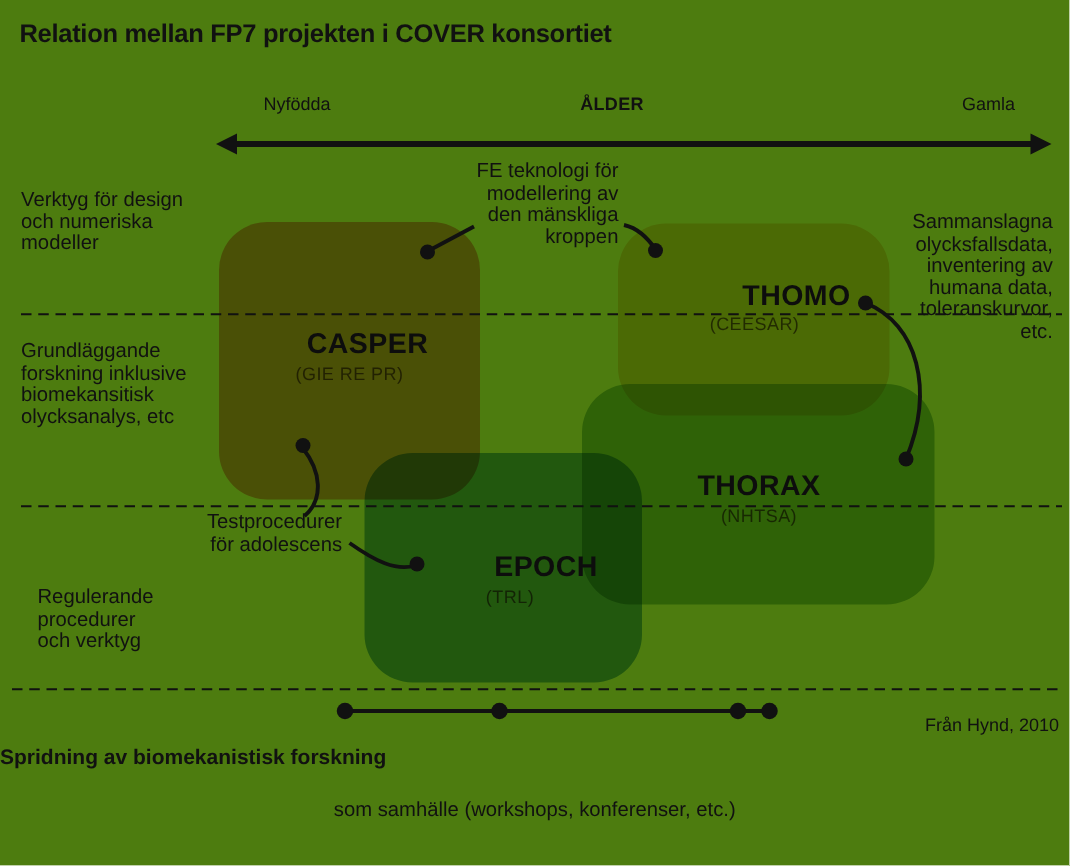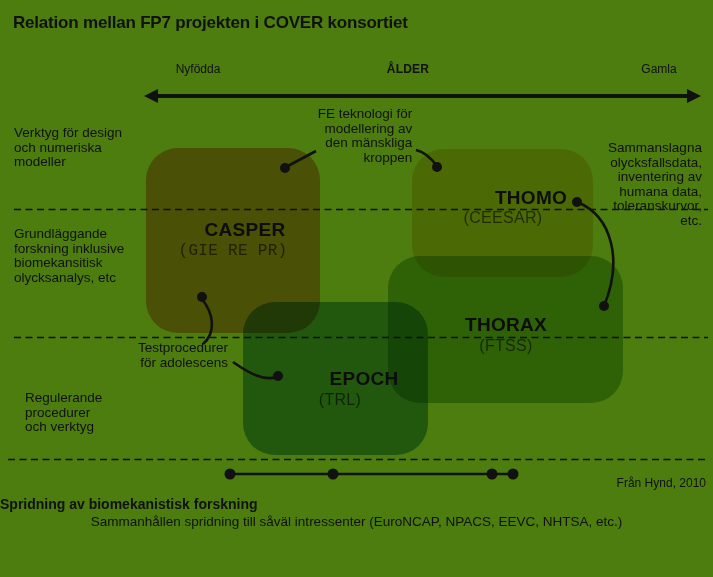--- a/index.html
+++ b/index.html
@@ -9,21 +9,21 @@
     overflow:hidden;
   }
   .abs{position:absolute;}
   #title{left:13px;top:13px;font-size:17px;font-weight:bold;letter-spacing:-0.2px;}
   .axis-label{top:62px;font-size:12px;text-align:center;width:110px;}
   .axis-label.bold{font-weight:bold;letter-spacing:0.2px;}
   .row-label{font-size:13.5px;line-height:14.5px;white-space:pre-line;}
   .annotation{font-size:13.5px;line-height:14.5px;white-space:pre-line;text-align:right;}
   .project-box{border-radius:32px;mix-blend-mode:multiply;}
   .project-name{font-size:19px;font-weight:bold;text-align:center;letter-spacing:0.3px;color:#0d0d0d;}
-  .project-partner{font-size:16px;text-align:center;color:rgba(10,5,0,0.62);letter-spacing:0.3px;}
+  .project-partner{font-size:12px;text-align:center;color:rgba(10,5,0,0.62);letter-spacing:0.3px;}
   .centered{transform:translateX(-50%);}
   #svg-overlay{left:0;top:0;pointer-events:none;}
   #footer-spread-title{left:0;top:496px;width:713px;text-align:left;font-size:14px;font-weight:bold;}
   #footer-spread-line1{left:0;top:514px;width:713px;text-align:center;font-size:13.5px;}
   #footer-spread-line2{left:0;top:532px;width:713px;text-align:center;font-size:13.5px;}
   #source-credit{top:476px;right:7px;font-size:12px;}
 </style>
 </head>
 <body>
 
@@ -45,27 +45,27 @@
   <div class="abs row-label" style="left:25px;top:367px;margin-top:24px;">Regulerande
 procedurer
 och verktyg</div>
 
   <div class="abs project-box" style="left: 146px; top: 148px; width: 174px; height: 185px; background-color: rgb(244, 165, 94);"></div>
   <div class="abs project-box" style="left: 412px; top: 149px; width: 181px; height: 128px; background-color: rgb(248, 217, 77);"></div>
   <div class="abs project-box" style="left: 388px; top: 256px; width: 235px; height: 147px; background-color: rgb(155, 201, 110);"></div>
   <div class="abs project-box" style="left: 243px; top: 302px; width: 185px; height: 153px; background-color: rgb(112, 180, 228);"></div>
 
   <div class="abs project-name centered" style="left:233px;top:219px;margin-left:12px;">CASPER</div>
-  <div class="abs project-partner centered" style="left:233px;top:242px;font-family:Liberation Mono, monospace;">(GIE RE PR)</div>
+  <div class="abs project-partner centered" style="left:233px;top:242px;">(GIE RE PR)</div>
 
   <div class="abs project-name centered" style="left:503px;top:187px;margin-left:28px;">THOMO</div>
   <div class="abs project-partner centered" style="left:503px;top:209px;">(CEESAR)</div>
 
   <div class="abs project-name centered" style="left:506px;top:314px;">THORAX</div>
-  <div class="abs project-partner centered" style="left:506px;top:337px;">(FTSS)</div>
+  <div class="abs project-partner centered" style="left:506px;top:337px;">(NHTSA)</div>
 
   <div class="abs project-name centered" style="left:340px;top:368px;padding-left:48px;">EPOCH</div>
   <div class="abs project-partner centered" style="left:340px;top:391px;">(TRL)</div>
 
   <div class="abs annotation centered" style="left:365px;top:107px;">FE teknologi för
 modellering av
 den mänskliga
 kroppen</div>
   <div class="abs annotation centered" style="left:655px;top:141px;">Sammanslagna
 olycksfallsdata,
@@ -105,16 +105,16 @@
     <g>
       <line x1="230" y1="474" x2="513" y2="474" stroke="#111" stroke-width="2.6"></line>
       <circle cx="230" cy="474" r="5.5" fill="#111"></circle>
       <circle cx="333" cy="474" r="5.5" fill="#111"></circle>
       <circle cx="492" cy="474" r="5.5" fill="#111"></circle>
       <circle cx="513" cy="474" r="5.5" fill="#111"></circle>
     </g>
   </svg>
 
   <div id="footer-spread-title" class="abs">Spridning av biomekanistisk forskning</div>
-  <div id="footer-spread-line1" class="abs">Sammanhållen spridning till såväl intressenter (EuroNCAP, NPACS, EEVC, NHTSA, etc.)</div>
+  <div id="footer-spread-line2" class="abs">som samhälle (workshops, konferenser, etc.)</div>
   <div id="source-credit" class="abs">Från Hynd, 2010</div>
 
 </div>
 
 </body></html>

